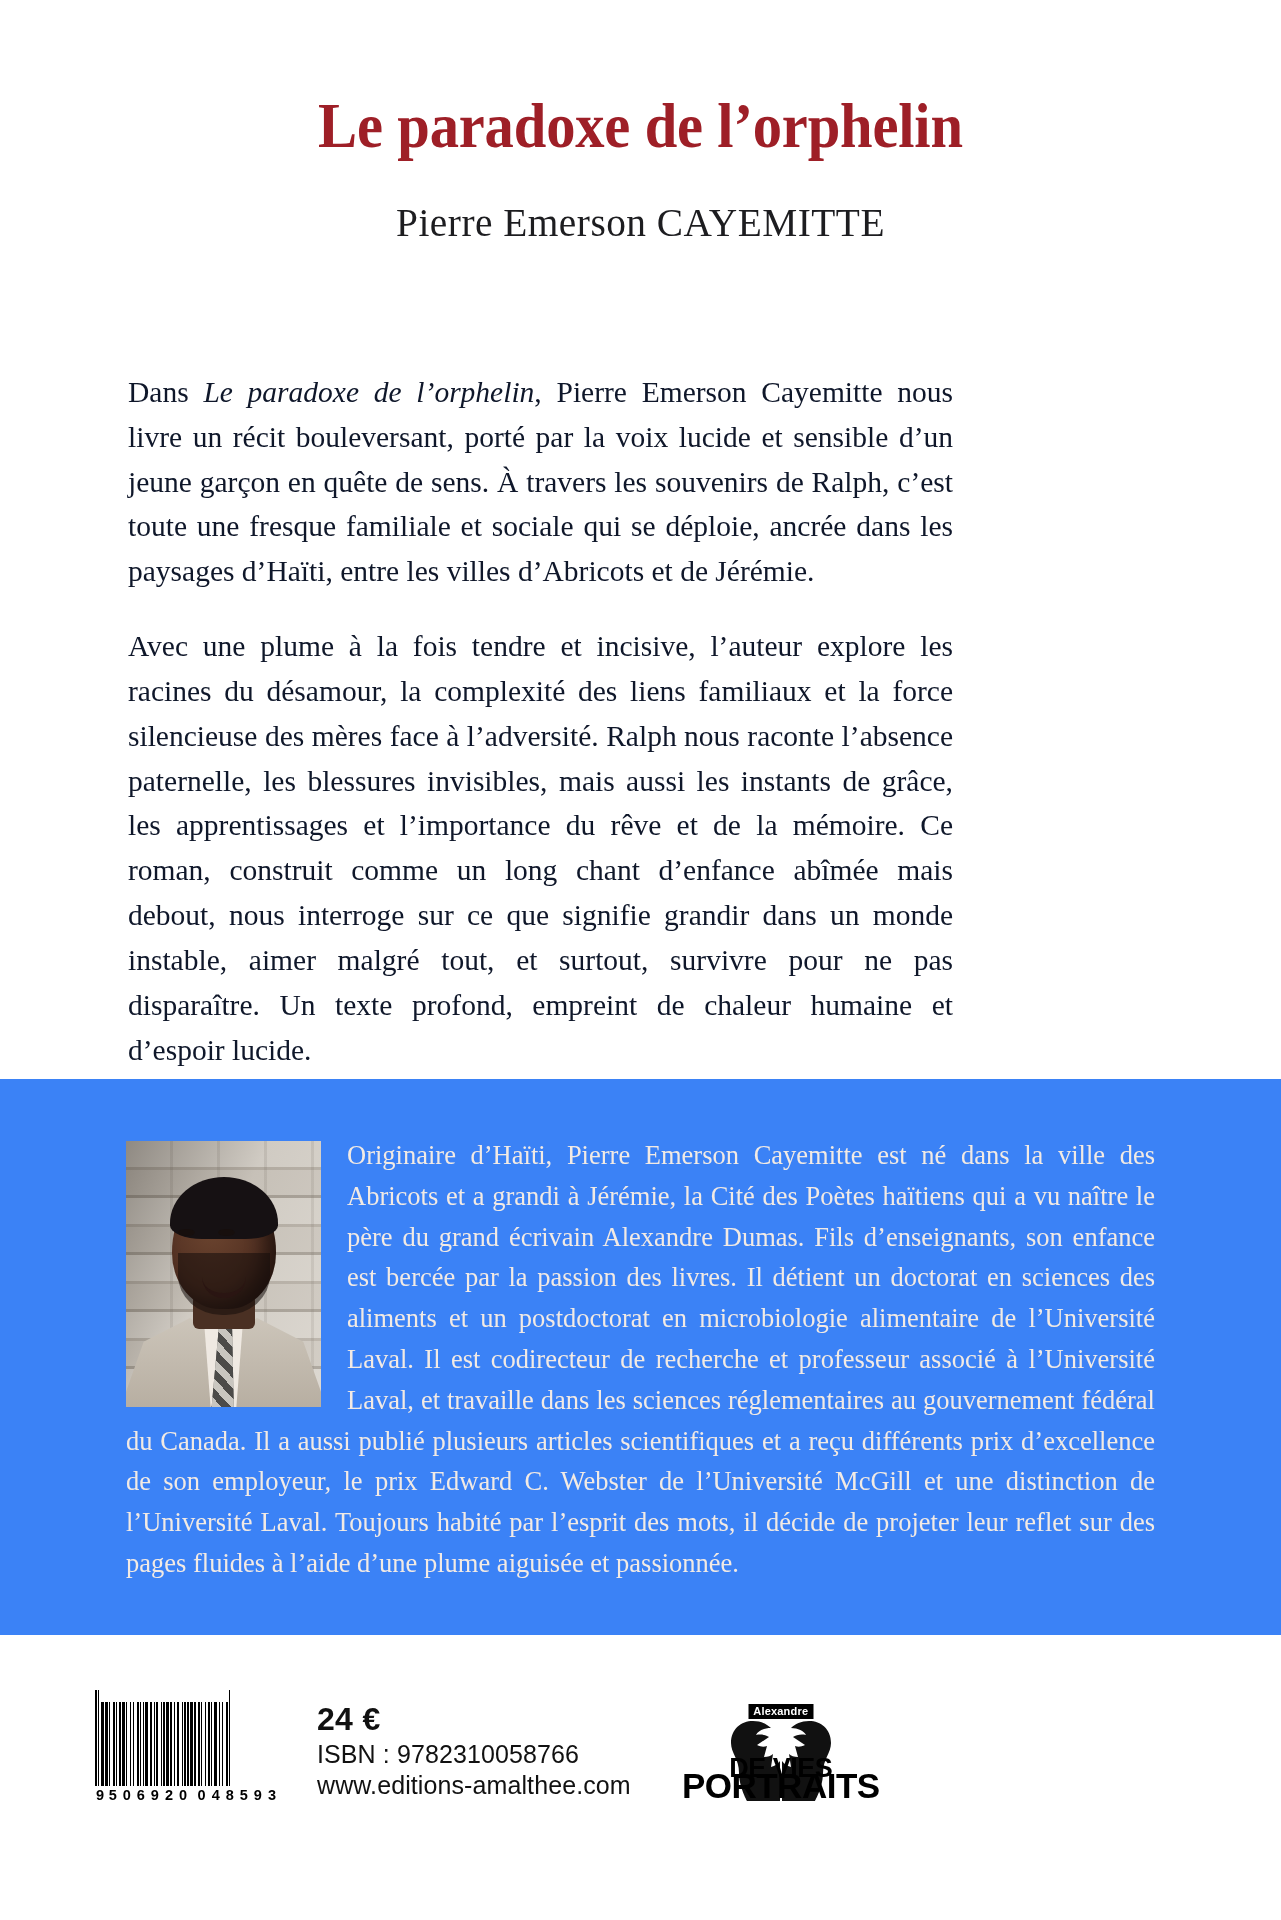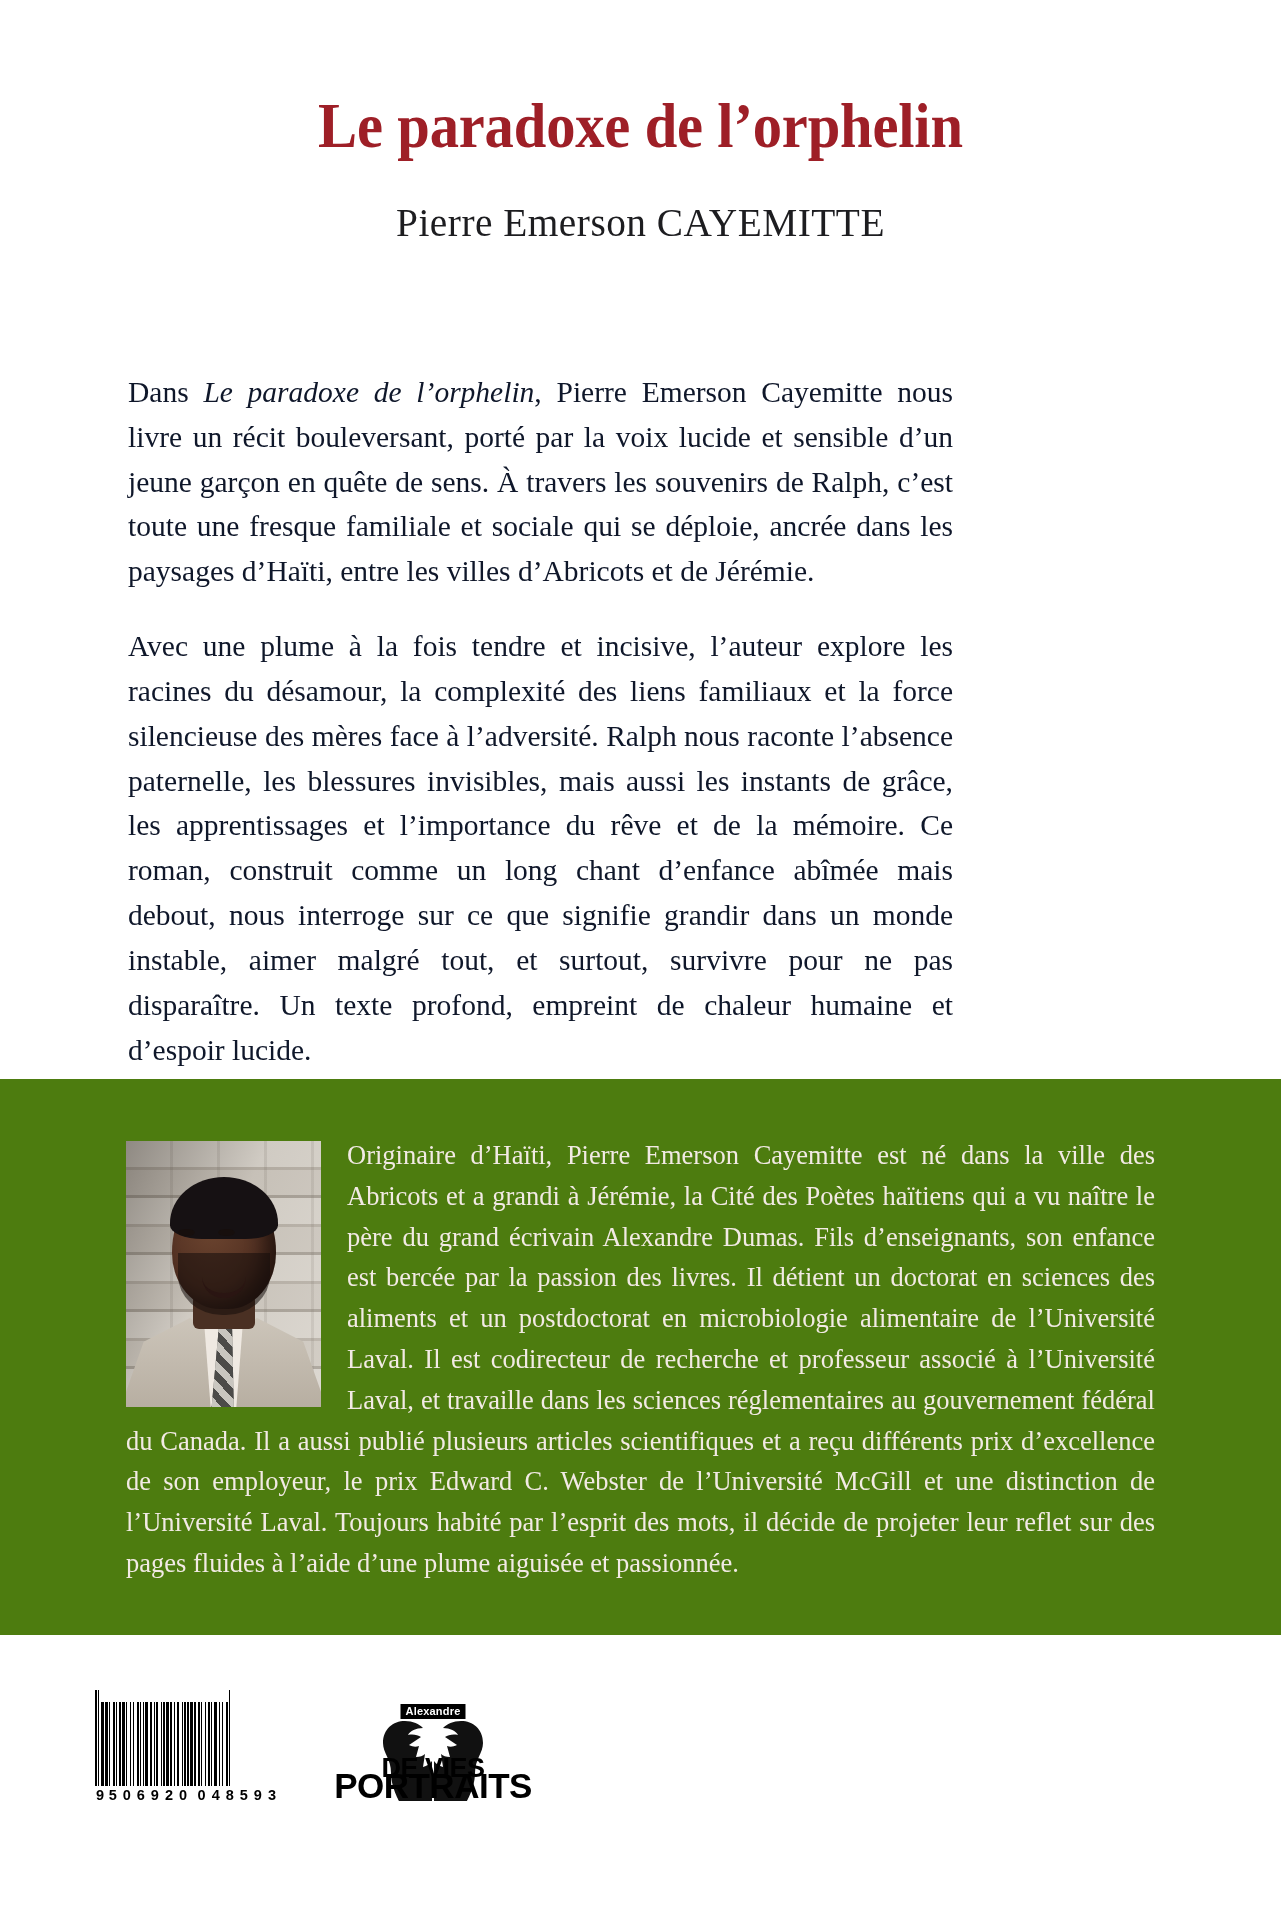--- a/index.html
+++ b/index.html
@@ -82,21 +82,21 @@
   .blurb p:last-child { margin-bottom: 0; }
   .blurb em { font-style: italic; }
 
   
   .bio-band {
     position: absolute;
     top: 1079px;
     left: 0;
     width: 1281px;
     height: 556px;
-    background: #4d7c0f;
+    background: #3b82f6;
     box-sizing: border-box;
     padding: 56px 126px 40px 126px;
   }
 
   .bio-photo {
     float: left;
     width: 195px;
     height: 266px;
     margin: 6px 26px 8px 0;
     position: relative;
@@ -467,20 +467,25 @@
             <span style="width: 1.05px;"></span>
             <span style="width: 2.1px; background: transparent;"></span>
           </div>
         <div class="barcode-digits">
           <span>9</span>
           <span style="letter-spacing:6px;">506920</span>
           <span style="letter-spacing:6px;">048593</span>
         </div>
       </div>
 
+      <div class="price-block">
+        <div class="price">24 €</div>
+        <div class="isbn">ISBN : 9782310058766</div>
+        <div class="website">www.editions-amalthee.com</div>
+      </div>
 
       <div class="logo">
         <svg width="128" height="104" viewBox="0 0 128 104">
           <path d="M30 104 C30 104 22 90 22 76 C22 62 14 56 14 46 C14 32 24 24 36 24 C44 24 50 27 54 31 C47 31 41 34 39 38 C44 37 49 38 52 40 L40 48 C44 50 47 50 50 49 L47 60 C51 60 54 59 56 57 L54 70 C58 69 61 67 63 64 L63 104 Z" fill="#111"></path>
           <path d="M98 104 C98 104 106 90 106 76 C106 62 114 56 114 46 C114 32 104 24 92 24 C84 24 78 27 74 31 C81 31 87 34 89 38 C84 37 79 38 76 40 L88 48 C84 50 81 50 78 49 L81 60 C77 60 74 59 72 57 L74 70 C70 69 67 67 65 64 L65 104 Z" fill="#111"></path>
         </svg>
         <span class="logo-collection">Alexandre</span>
         <span class="logo-line1">PORTRAITS</span>
         <span class="logo-line2">DE VIES</span>
       </div>

